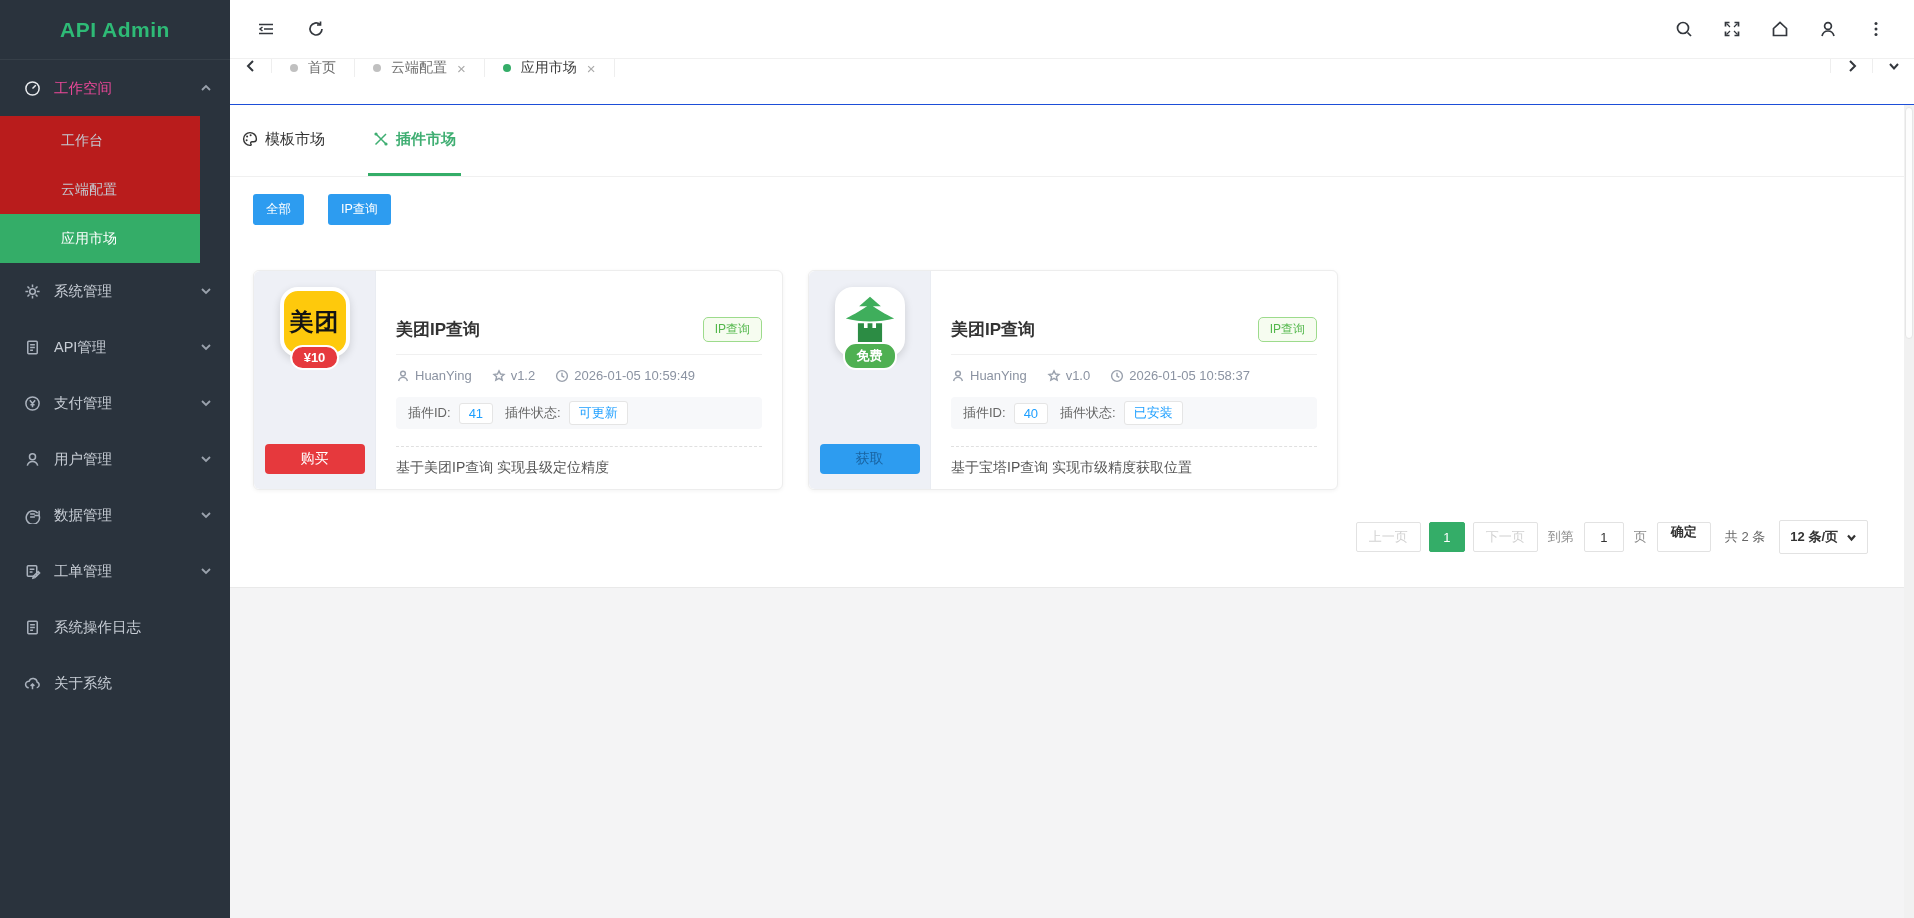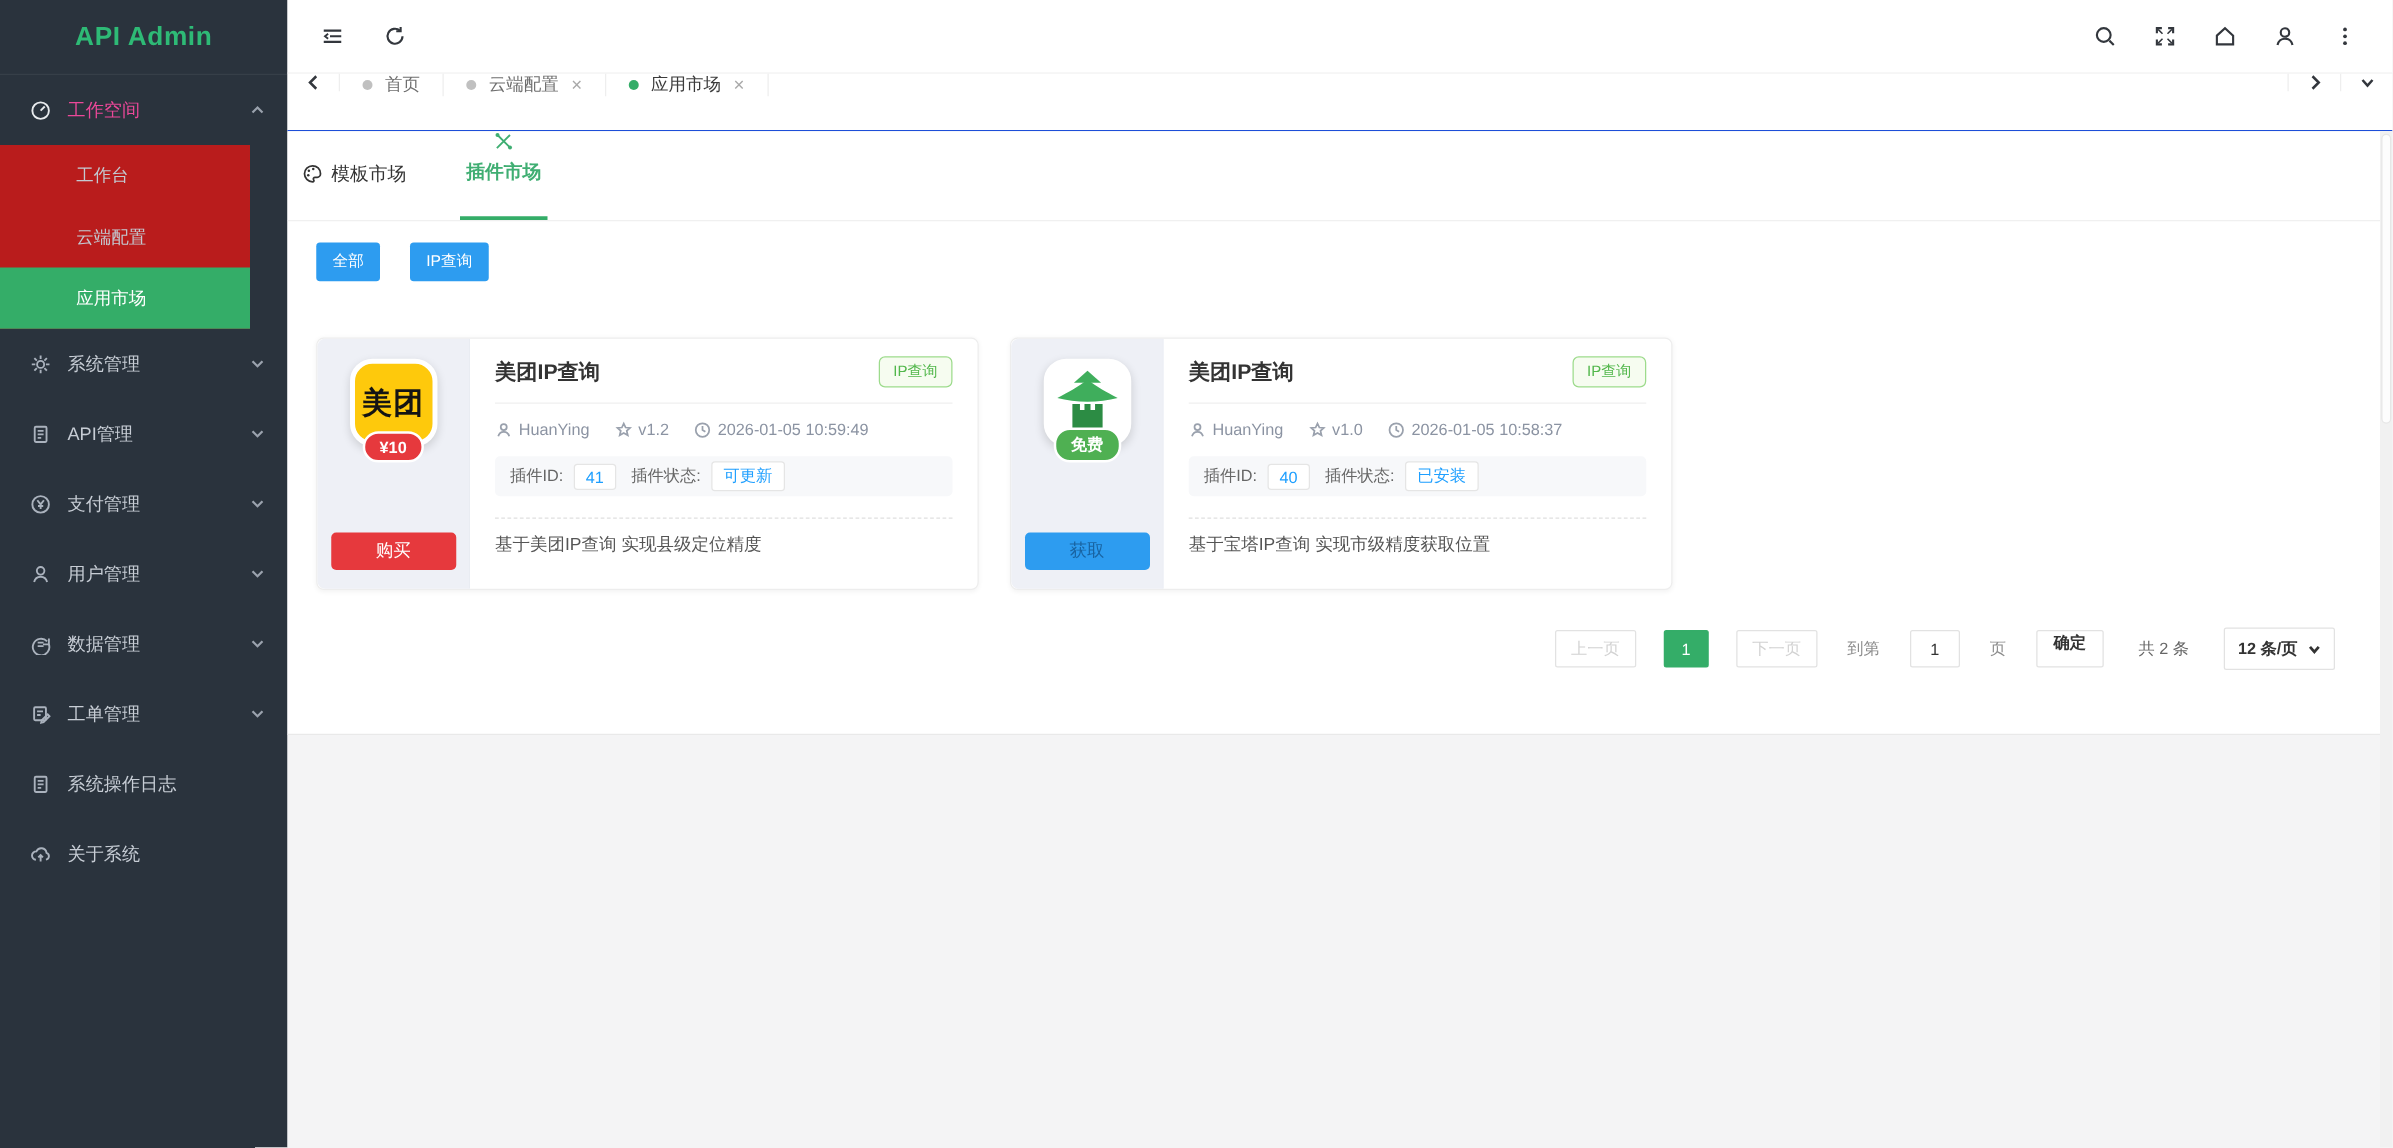--- a/index.html
+++ b/index.html
@@ -49,21 +49,21 @@
   .tnav.right { border-left:1px solid #eeeeee; }
 
   .content { flex:1; background:#f4f4f5; position:relative; overflow:hidden; }
   .panel { background:#fff; height:483px; border-bottom:1px solid #e9e9e9; }
 
   .market-tabs { height:72px; display:flex; align-items:stretch; padding-left:7px;
                  border-bottom:1px solid #f0f0f0; }
   .mtab { display:flex; align-items:center; gap:7px; font-size:15px; color:#333;
           margin-right:38px; cursor:pointer; border-bottom:3px solid transparent; padding:0 5px; }
   .mtab svg { width:16px; height:16px; display:block; }
-  .mtab.active { color:#3fae72; border-bottom-color:#34ad68; font-weight:bold;flex-direction:column; }
+  .mtab.active { color:#3fae72; border-bottom-color:#34ad68; font-weight:bold; }
 
   .filters { padding:17px 0 0 23px; display:flex; gap:24px; }
   .filter-btn { height:31px; padding:0 13px; background:#2d9cf0; color:#fff; font-size:12.5px;
                 border:none; border-radius:3px; display:inline-flex; align-items:center; cursor:pointer; }
 
   .cards { display:flex; gap:25px; margin:45px 0 0 23px; }
   .card { width:530px; min-height:202px; background:#fff; border:1px solid #ededed; border-radius:6px;
           display:flex; overflow:visible; box-shadow:0 1px 4px rgba(0,0,0,.05); }
   .card-left { width:122px; flex:0 0 122px; background:#eef0f6; border-radius:6px 0 0 6px;
                display:flex; flex-direction:column; align-items:center; justify-content:space-between;
@@ -77,36 +77,36 @@
   .price-badge { position:absolute; left:50%; bottom:-13px; transform:translateX(-50%);
                  padding:3px 12px; border-radius:13px; border:2px solid #fff; color:#fff;
                  font-size:13px; font-weight:bold; white-space:nowrap; }
   .price-badge.paid { background:#e6393d; }
   .price-badge.free { background:#4fb052; }
   .action-btn { width:100px; height:30px; border:none; border-radius:4px; font-size:14px; cursor:pointer; }
   .action-btn.buy { background:#e6393d; color:#fff; }
   .action-btn.get { background:#2d9cf0; color:rgba(9,53,97,.55); }
 
   .card-right { flex:1; padding:14px 20px 12px; min-width:0; }
-  .title-row { display:flex; align-items:center; justify-content:space-between; }
+  .title-row { display:flex; align-items:center; justify-content:space-between;margin-top:32px; }
   .card-title { font-size:17px; font-weight:bold; color:#333; }
   .cat-tag { font-size:12px; color:#52b74b; background:#f6fcf0; border:1px solid #9ddb8c;
              border-radius:5px; padding:3px 11px; }
   .rule { border:none; border-top:1px solid #f0f0f0; margin:12px 0 0; }
   .meta { display:flex; align-items:center; gap:20px; margin-top:13px; color:#8b93a2; font-size:13px; }
   .meta .m { display:flex; align-items:center; gap:5px; }
   .meta svg { width:14px; height:14px; stroke:#9aa1ad; fill:none; stroke-width:1.4; display:block; }
   .info-bar { margin-top:14px; background:#f7f8fa; border-radius:4px; padding:5px 12px;
               display:flex; align-items:center; font-size:13px; color:#666; height:32px; }
   .val-box { background:#fff; border:1px solid #e5e5e5; border-radius:3px; color:#1e9fff;
              padding:2px 9px; margin:0 12px 0 8px; font-size:13px; }
   .dashed { border:none; border-top:1px dashed #e0e0e0; margin:17px 0 0; }
   .desc { margin-top:12px; font-size:14px; color:#555; }
 
-  .pagination { display:flex; align-items:center; justify-content:flex-end; gap:22px;
+  .pagination { display:flex; align-items:center; justify-content:flex-end; gap:8px;
                 margin-top:30px; padding-right:46px; font-size:13px; }
   .pg-btn { height:30px; min-width:36px; padding:0 12px; background:#fff; border:1px solid #e2e2e2;
             border-radius:2px; display:inline-flex; align-items:center; justify-content:center; cursor:pointer; }
   .pg-btn.disabled { color:#d2d2d2; }
   .pg-btn.cur { background:#34ad68; border-color:#34ad68; color:#fff; }
   .pg-text { color:#8c8c8c; margin:0 2px; }
   .pg-input { width:40px; height:30px; border:1px solid #e2e2e2; border-radius:2px; text-align:center;
               font-size:13px; color:#333; outline:none; }
   .pg-confirm { height:30px; padding:0 13px; background:#fff; border:1px solid #e2e2e2; border-radius:2px;
                 font-weight:bold; color:#333; font-size:13px; cursor:pointer; }

